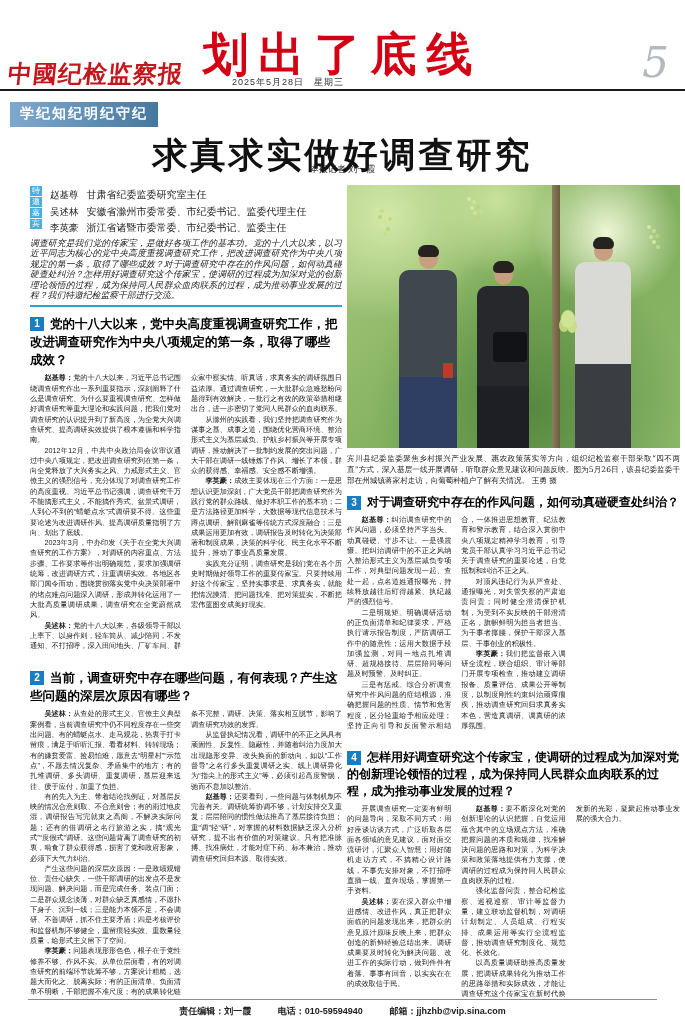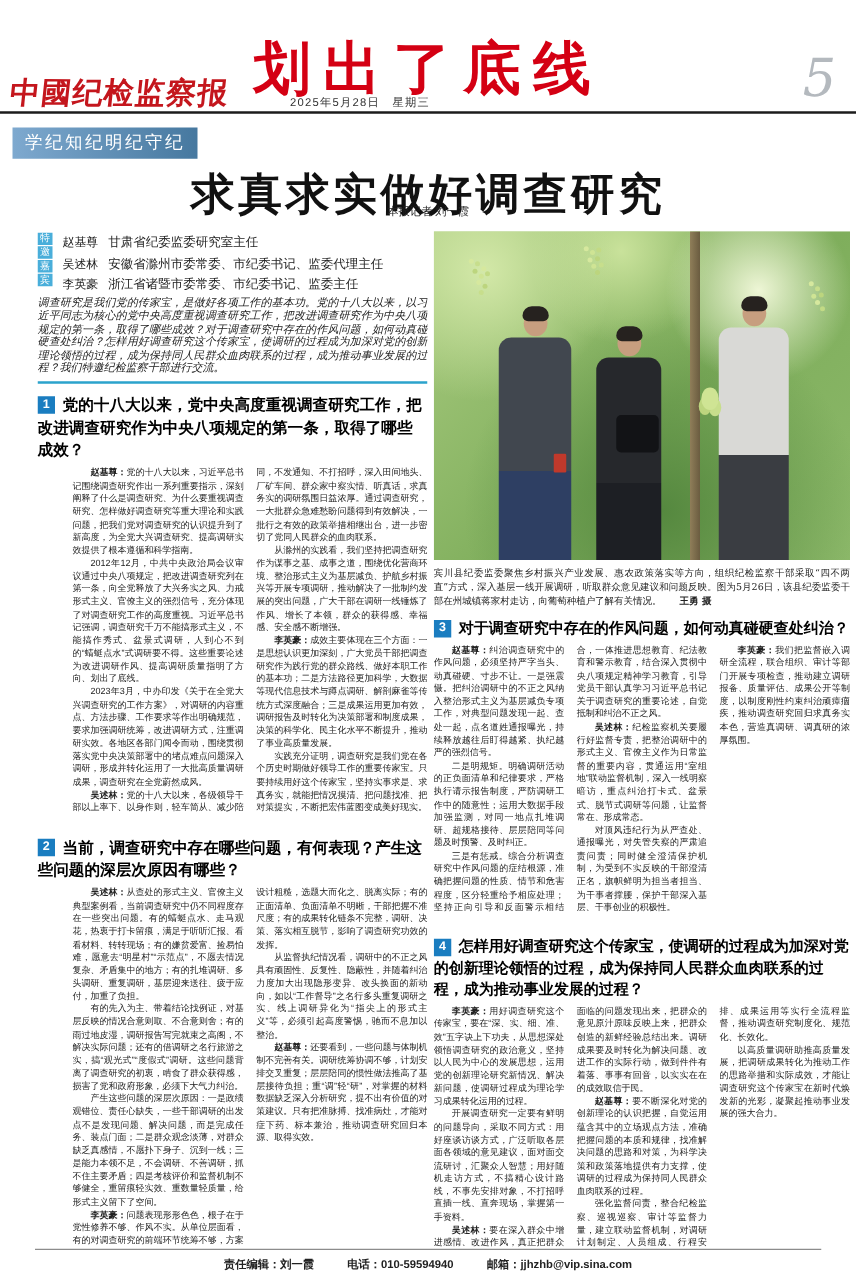--- a/index.html
+++ b/index.html
@@ -13,21 +13,21 @@
   .weekly-title{position:absolute;left:0;right:0;top:24px;text-align:center;
             font-family:"DejaVu Serif","Liberation Serif",serif;font-weight:bold;
             font-size:46px;color:#d40013;letter-spacing:10px;margin:0;}
   .page-num{position:absolute;right:16px;top:38px;font-family:"DejaVu Serif","Liberation Serif",serif;
             font-style:italic;font-size:42px;color:#b4b9be;}
   .header-rule{position:absolute;left:0;top:89px;width:685px;height:2px;background:#1c1c1c;}
 
   
   .banner{position:absolute;left:10px;top:102px;padding:3px 10px 4px;
           background:linear-gradient(90deg,#7ea9cf,#46789f);color:#fff;
-          font-size:14px;font-weight:normal;letter-spacing:2px;}
+          font-size:14px;font-weight:bold;letter-spacing:2px;}
   .headline{position:absolute;left:0;right:0;top:116px;margin:16px;text-align:center;
           font-family:"DejaVu Serif","Liberation Serif",serif;font-weight:bold;
           font-size:35px;color:#111;letter-spacing:3px;}
   .byline{position:absolute;left:0;right:0;top:163px;text-align:center;font-size:9px;color:#222;}
 
   
   .left-col{position:absolute;left:30px;top:186px;width:312px;height:812px;overflow:hidden;}
   .right-col{position:absolute;left:347px;top:185px;width:333px;height:813px;overflow:hidden;}
 
   
@@ -47,21 +47,21 @@
 
   
   .qa{margin-top:8px;}
   .q-head{font-weight:bold;font-size:12.5px;line-height:18px;color:#000;}
   .q-num{float:left;width:14px;height:14px;margin:2px 6px 0 0;background:#1a7dc0;color:#fff;
          font-size:10px;line-height:14px;text-align:center;font-weight:bold;}
   .q-body{margin-top:4px;font-size:7.2px;line-height:10.3px;text-align:justify;color:#222;
           column-gap:10px;column-fill:auto;overflow:hidden;}
   .q-body p{margin:0;text-indent:2em;}
   .q-body b{font-weight:bold;}
-  .cols2{column-count:2;margin-left:28px;}
+  .cols2{column-count:2;}
   .cols3{column-count:3;}
   #q1-body{height:288px;}
   #q2-body{height:296px;}
   #q3-body{height:226px;}
   #q4-body{height:196px;}
   .right-col .q-head{font-size:12px;line-height:17px;}
 
   
   .photo{position:relative;width:333px;height:263px;overflow:hidden;
      background:
@@ -87,21 +87,21 @@
   .f1{left:52px;}  .f1 .body{width:58px;height:178px;background:linear-gradient(180deg,#41474f 60%,#2e3f63 60%);}
   .f2{left:130px;} .f2 .body{width:52px;height:162px;background:linear-gradient(180deg,#26282c 62%,#1d1f24 62%);}
   .f3{left:228px;} .f3 .body{width:56px;height:186px;background:linear-gradient(180deg,#d9d9d6 55%,#3a3d42 55%);}
   .bag{position:absolute;left:146px;bottom:86px;width:34px;height:30px;border-radius:4px;background:#121316;}
   .notebook{position:absolute;left:96px;bottom:70px;width:10px;height:15px;background:#c0392b;border-radius:1px;}
   .grape-hand{position:absolute;left:214px;bottom:120px;width:14px;height:18px;border-radius:50%;
       background:#cfe494;box-shadow:-4px 6px 0 -2px #bcd57e,4px 7px 0 -2px #c7de8c;}
 
   .caption{margin-top:5px;font-family:"DejaVu Serif","Liberation Serif",serif;
            font-size:7.6px;line-height:11px;text-align:justify;color:#222;}
-  .cap-credit{font-weight:bold;margin-left:12px;white-space:nowrap;}
+  .cap-credit{font-weight:normal;margin-left:0;white-space:nowrap;}
 
   
   .footer-rule{position:absolute;left:28px;right:28px;top:999px;height:1px;background:#8c8c8c;}
   .footer{position:absolute;left:0;right:0;top:1005px;text-align:center;font-size:9px;font-weight:bold;color:#222;}
   .footer span{margin:0 12px;}
 </style>
 </head>
 <body>
 
 <div class="page">
@@ -198,33 +198,31 @@
 
     <section class="qa">
       <div class="q-head">
         <span class="q-num">3</span>
         <span class="q-text">对于调查研究中存在的作风问题，如何动真碰硬查处纠治？</span>
       </div>
       <div id="q3-body" class="q-body cols3">
           <p><b>赵基尊：</b>纠治调查研究中的作风问题，必须坚持严字当头、动真碰硬、寸步不让。一是强震慑。把纠治调研中的不正之风纳入整治形式主义为基层减负专项工作，对典型问题发现一起、查处一起，点名道姓通报曝光，持续释放越往后盯得越紧、执纪越严的强烈信号。</p>
           <p>二是明规矩。明确调研活动的正负面清单和纪律要求，严格执行请示报告制度，严防调研工作中的随意性；运用大数据手段加强监测，对同一地点扎堆调研、超规格接待、层层陪同等问题及时预警、及时纠正。</p>
           <p>三是有惩戒。综合分析调查研究中作风问题的症结根源，准确把握问题的性质、情节和危害程度，区分轻重给予相应处理；坚持正向引导和反面警示相结合，一体推进思想教育、纪法教育和警示教育，结合深入贯彻中央八项规定精神学习教育，引导党员干部认真学习习近平总书记关于调查研究的重要论述，自觉抵制和纠治不正之风。</p>
-          <p><b>吴述林：</b>纪检监察机关要履行好监督专责，把整治调研中的形式主义、官僚主义作为日常监督的重要内容，贯通运用“室组地”联动监督机制，深入一线明察暗访，重点纠治打卡式、盆景式、脱节式调研等问题，让监督常在、形成常态。</p>
           <p>对顶风违纪行为从严查处、通报曝光，对失管失察的严肃追责问责；同时健全澄清保护机制，为受到不实反映的干部澄清正名，旗帜鲜明为担当者担当、为干事者撑腰，保护干部深入基层、干事创业的积极性。</p>
           <p><b>李英豪：</b>我们把监督嵌入调研全流程，联合组织、审计等部门开展专项检查，推动建立调研报备、质量评估、成果公开等制度，以制度刚性约束纠治顽瘴痼疾，推动调查研究回归求真务实本色，营造真调研、调真研的浓厚氛围。</p>
         </div>
     </section>
 
     <section class="qa">
       <div class="q-head">
         <span class="q-num">4</span>
         <span class="q-text">怎样用好调查研究这个传家宝，使调研的过程成为加深对党的创新理论领悟的过程，成为保持同人民群众血肉联系的过程，成为推动事业发展的过程？</span>
       </div>
       <div id="q4-body" class="q-body cols3">
-          <p><b>李英豪：</b>用好调查研究这个传家宝，要在“深、实、细、准、效”五字诀上下功夫，从思想深处领悟调查研究的政治意义，坚持以人民为中心的发展思想，运用党的创新理论研究新情况、解决新问题，使调研过程成为理论学习成果转化运用的过程。</p>
           <p>开展调查研究一定要有鲜明的问题导向，采取不同方式：用好座谈访谈方式，广泛听取各层面各领域的意见建议，面对面交流研讨，汇聚众人智慧；用好随机走访方式，不搞精心设计路线，不事先安排对象，不打招呼直插一线、直奔现场，掌握第一手资料。</p>
           <p><b>吴述林：</b>要在深入群众中增进感情、改进作风，真正把群众面临的问题发现出来，把群众的意见原汁原味反映上来，把群众创造的新鲜经验总结出来。调研成果要及时转化为解决问题、改进工作的实际行动，做到件件有着落、事事有回音，以实实在在的成效取信于民。</p>
           <p><b>赵基尊：</b>要不断深化对党的创新理论的认识把握，自觉运用蕴含其中的立场观点方法，准确把握问题的本质和规律，找准解决问题的思路和对策，为科学决策和政策落地提供有力支撑，使调研的过程成为保持同人民群众血肉联系的过程。</p>
           <p>强化监督问责，整合纪检监察、巡视巡察、审计等监督力量，建立联动监督机制，对调研计划制定、人员组成、行程安排、成果运用等实行全流程监督，推动调查研究制度化、规范化、长效化。</p>
           <p>以高质量调研助推高质量发展，把调研成果转化为推动工作的思路举措和实际成效，才能让调查研究这个传家宝在新时代焕发新的光彩，凝聚起推动事业发展的强大合力。</p>
         </div>
     </section>
   </div>
 
   <div class="footer-rule"></div>

